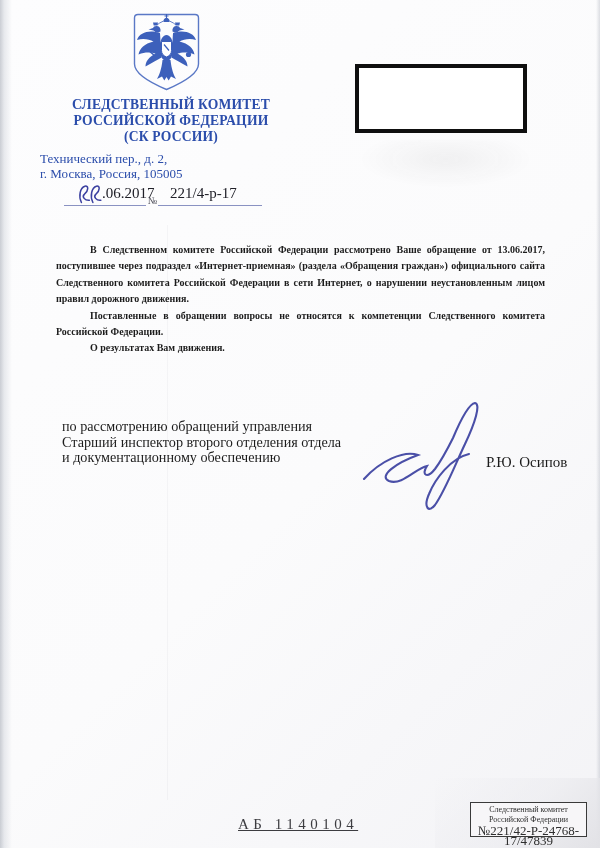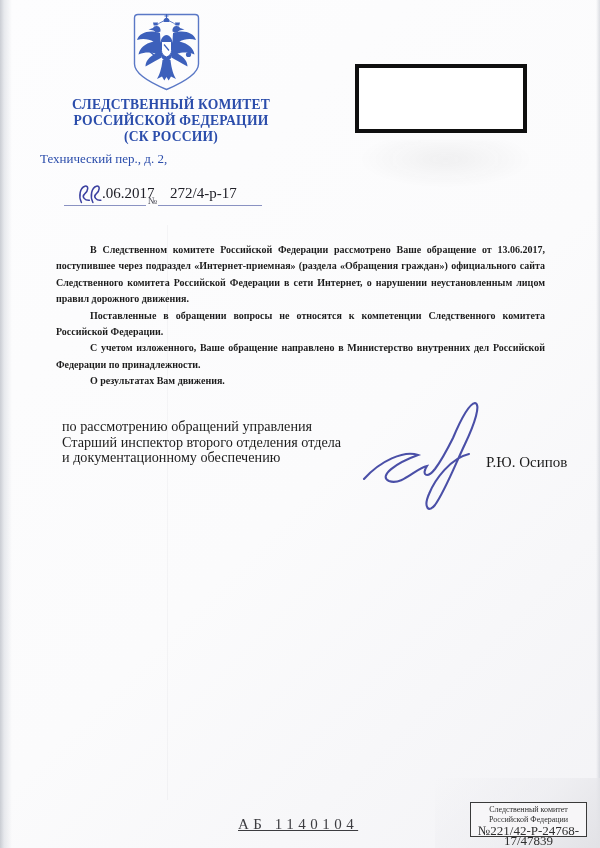--- a/index.html
+++ b/index.html
@@ -84,38 +84,38 @@
   </div>
 
   <div class="org-block">
     <div>СЛЕДСТВЕННЫЙ КОМИТЕТ</div>
     <div>РОССИЙСКОЙ ФЕДЕРАЦИИ</div>
     <div>(СК РОССИИ)</div>
   </div>
 
   <div class="addr-block">
     <div>Технический пер., д. 2,</div>
+    <div>г. Москва, Россия, 105005</div>
   </div>
 
   <svg class="hw-day" viewBox="0 0 34 27" xmlns="http://www.w3.org/2000/svg" aria-label="22">
     <path d="M5,22 C1.5,15 3.5,5 9,3.5 C13.5,2.5 13,9 8.5,12.5 C5,15.5 9,20 14,19.5 M18,22 C14.5,15 16.5,5 22,3.5 C26.5,2.5 26,9 21.5,12.5 C18,15.5 22,20 27,19.5" fill="none" stroke="#3b40a0" stroke-width="1.7" stroke-linecap="round"></path>
   </svg>
   <span class="date-printed">.06.2017</span>
   <span class="no-sign">№</span>
-  <span class="doc-number">272/4-р-17</span>
+  <span class="doc-number">221/4-р-17</span>
   <div class="uline uline1"></div>
   <div class="uline uline2"></div>
 
   <div class="redaction-box"></div>
   <div class="smudge"></div>
 
   <div class="body-text">
     <p>В Следственном комитете Российской Федерации рассмотрено Ваше обращение от 13.06.2017, поступившее через подраздел «Интернет-приемная» (раздела «Обращения граждан») официального сайта Следственного комитета Российской Федерации в сети Интернет, о нарушении неустановленным лицом правил дорожного движения.</p>
     <p>Поставленные в обращении вопросы не относятся к компетенции Следственного комитета Российской Федерации.</p>
-    <p>С учетом изложенного, Ваше обращение направлено в Министерство внутренних дел Российской Федерации по принадлежности.</p>
     <p>О результатах Вам движения.</p>
   </div>
 
   <div class="sig-block">
     <div>по рассмотрению обращений управления</div>
     <div>Старший инспектор второго отделения отдела</div>
     <div>и документационному обеспечению</div>
   </div>
 
   <svg class="signature-svg" viewBox="0 0 154 116" xmlns="http://www.w3.org/2000/svg">

